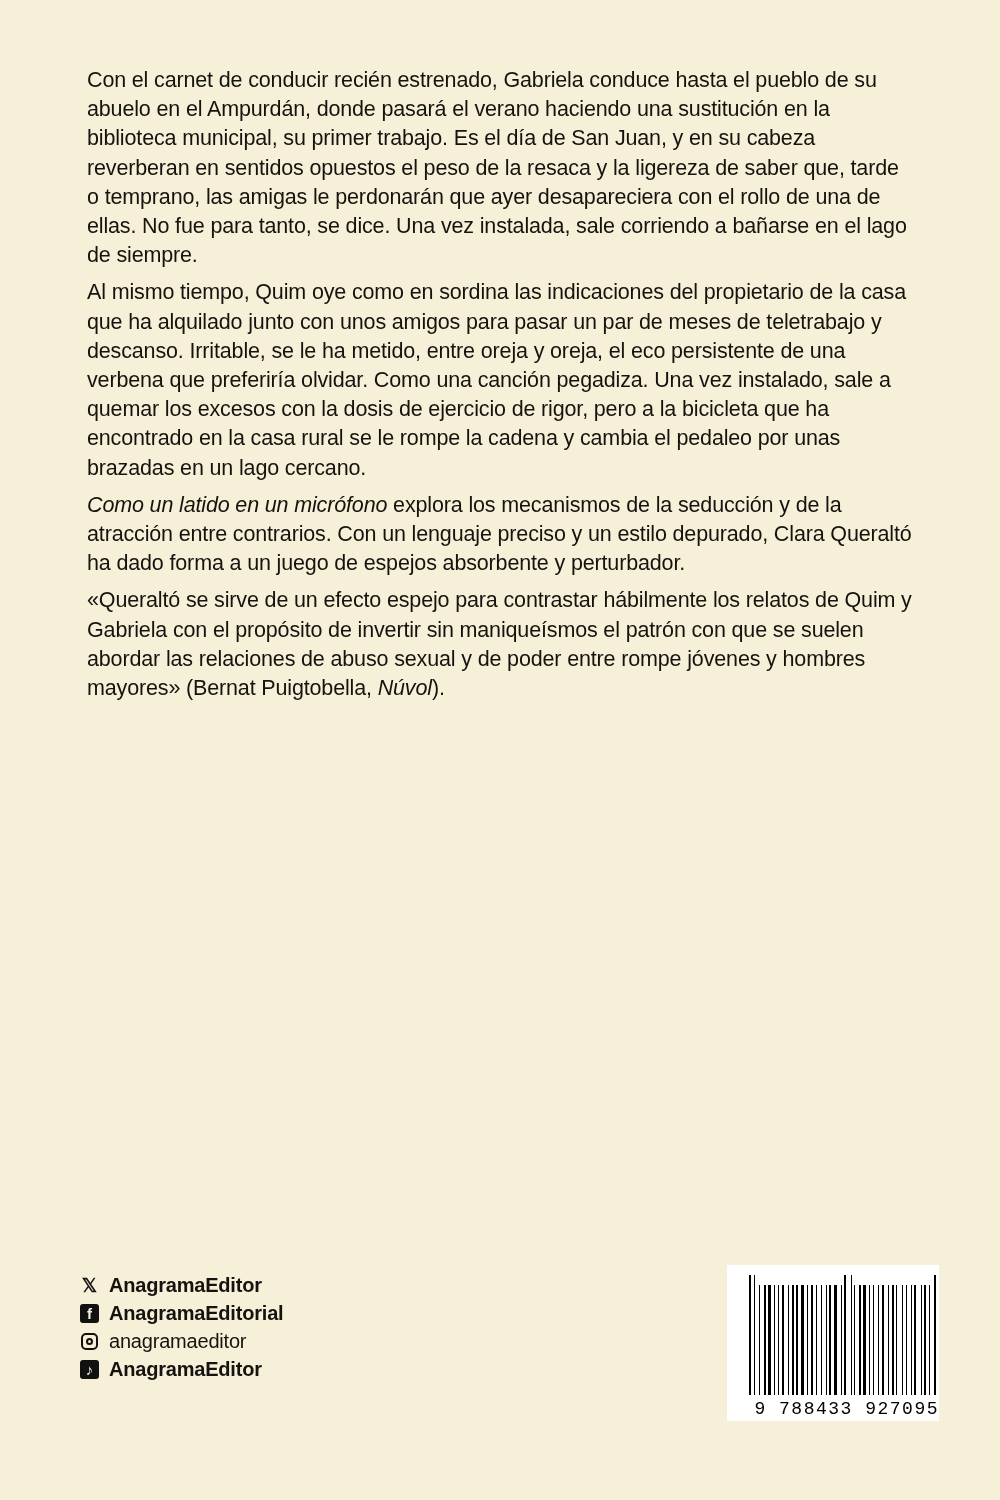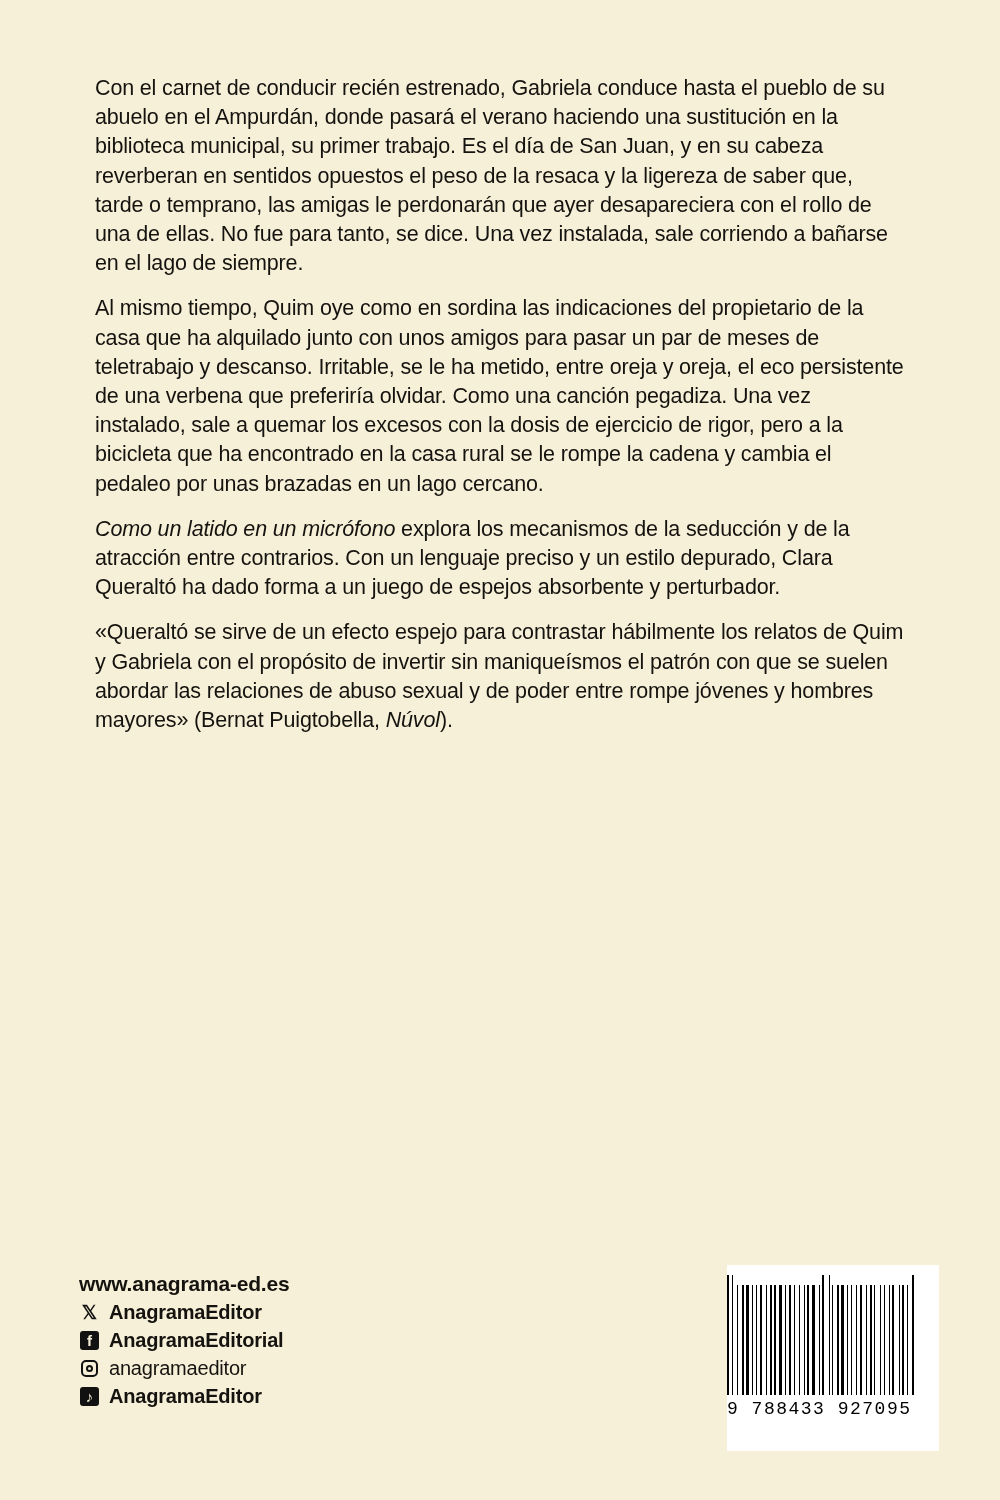--- a/index.html
+++ b/index.html
@@ -23,21 +23,21 @@
     position: absolute;
     left: 79px;
     top: 58px;
     width: 842px;
     font-size: 21.5px;
     line-height: 29.2px;
     letter-spacing: -0.15px;
     color: #15130f;
   }
   .blurb p {
-    margin: 16px;
+    margin: 8px;
   }
   .blurb .ital {
     font-style: italic;
   }
   .footer {
     position: absolute;
     left: 79px;
     top: 1272px;
     width: 420px;
   }
@@ -109,25 +109,25 @@
     font-size: 19px;
     font-weight: bold;
     color: #111;
     line-height: 1;
   }
   .barcode-box {
     position: absolute;
     left: 727px;
     top: 1265px;
     width: 212px;
-    height: 186px;
+    height: 156px;
     background: #ffffff;
     display: flex;
     flex-direction: column;
-    align-items: flex-start;
+    align-items: flex-end;
     justify-content: flex-start;
     padding-top: 10px;
     box-sizing: border-box;
   }
   .bars {
     width: 190px;
     height: 120px;
     display: flex;
     align-items: flex-end;
     justify-content: center;
@@ -151,21 +151,20 @@
 <div class="page">
 
   <div class="blurb">
     <p>Con el carnet de conducir recién estrenado, Gabriela conduce hasta el pueblo de su abuelo en el Ampurdán, donde pasará el verano haciendo una sustitución en la biblioteca municipal, su primer trabajo. Es el día de San Juan, y en su cabeza reverberan en sentidos opuestos el peso de la resaca y la ligereza de saber que, tarde o temprano, las amigas le perdonarán que ayer desapareciera con el rollo de una de ellas. No fue para tanto, se dice. Una vez instalada, sale corriendo a bañarse en el lago de siempre.</p>
     <p>Al mismo tiempo, Quim oye como en sordina las indicaciones del propietario de la casa que ha alquilado junto con unos amigos para pasar un par de meses de teletrabajo y descanso. Irritable, se le ha metido, entre oreja y oreja, el eco persistente de una verbena que preferiría olvidar. Como una canción pegadiza. Una vez instalado, sale a quemar los excesos con la dosis de ejercicio de rigor, pero a la bicicleta que ha encontrado en la casa rural se le rompe la cadena y cambia el pedaleo por unas brazadas en un lago cercano.</p>
     <p><span class="ital">Como un latido en un micrófono</span><span> explora los mecanismos de la seducción y de la atracción entre contrarios. Con un lenguaje preciso y un estilo depurado, Clara Queraltó ha dado forma a un juego de espejos absorbente y perturbador.</span></p>
     <p><span>«Queraltó se sirve de un efecto espejo para contrastar hábilmente los relatos de Quim y Gabriela con el propósito de invertir sin maniqueísmos el patrón con que se suelen abordar las relaciones de abuso sexual y de poder entre rompe jóvenes y hombres mayores» (Bernat Puigtobella, </span><span class="ital">Núvol</span><span>).</span></p>
   </div>
 
   <div class="footer">
-    <div class="site">www.anagrama-ed.es</div>
 
     <div class="social-row">
       <span class="social-icon">
           <span class="x-glyph">𝕏</span>
         </span>
       <span class="social-label">AnagramaEditor</span>
     </div>
 
     <div class="social-row">
       <span class="social-icon">

